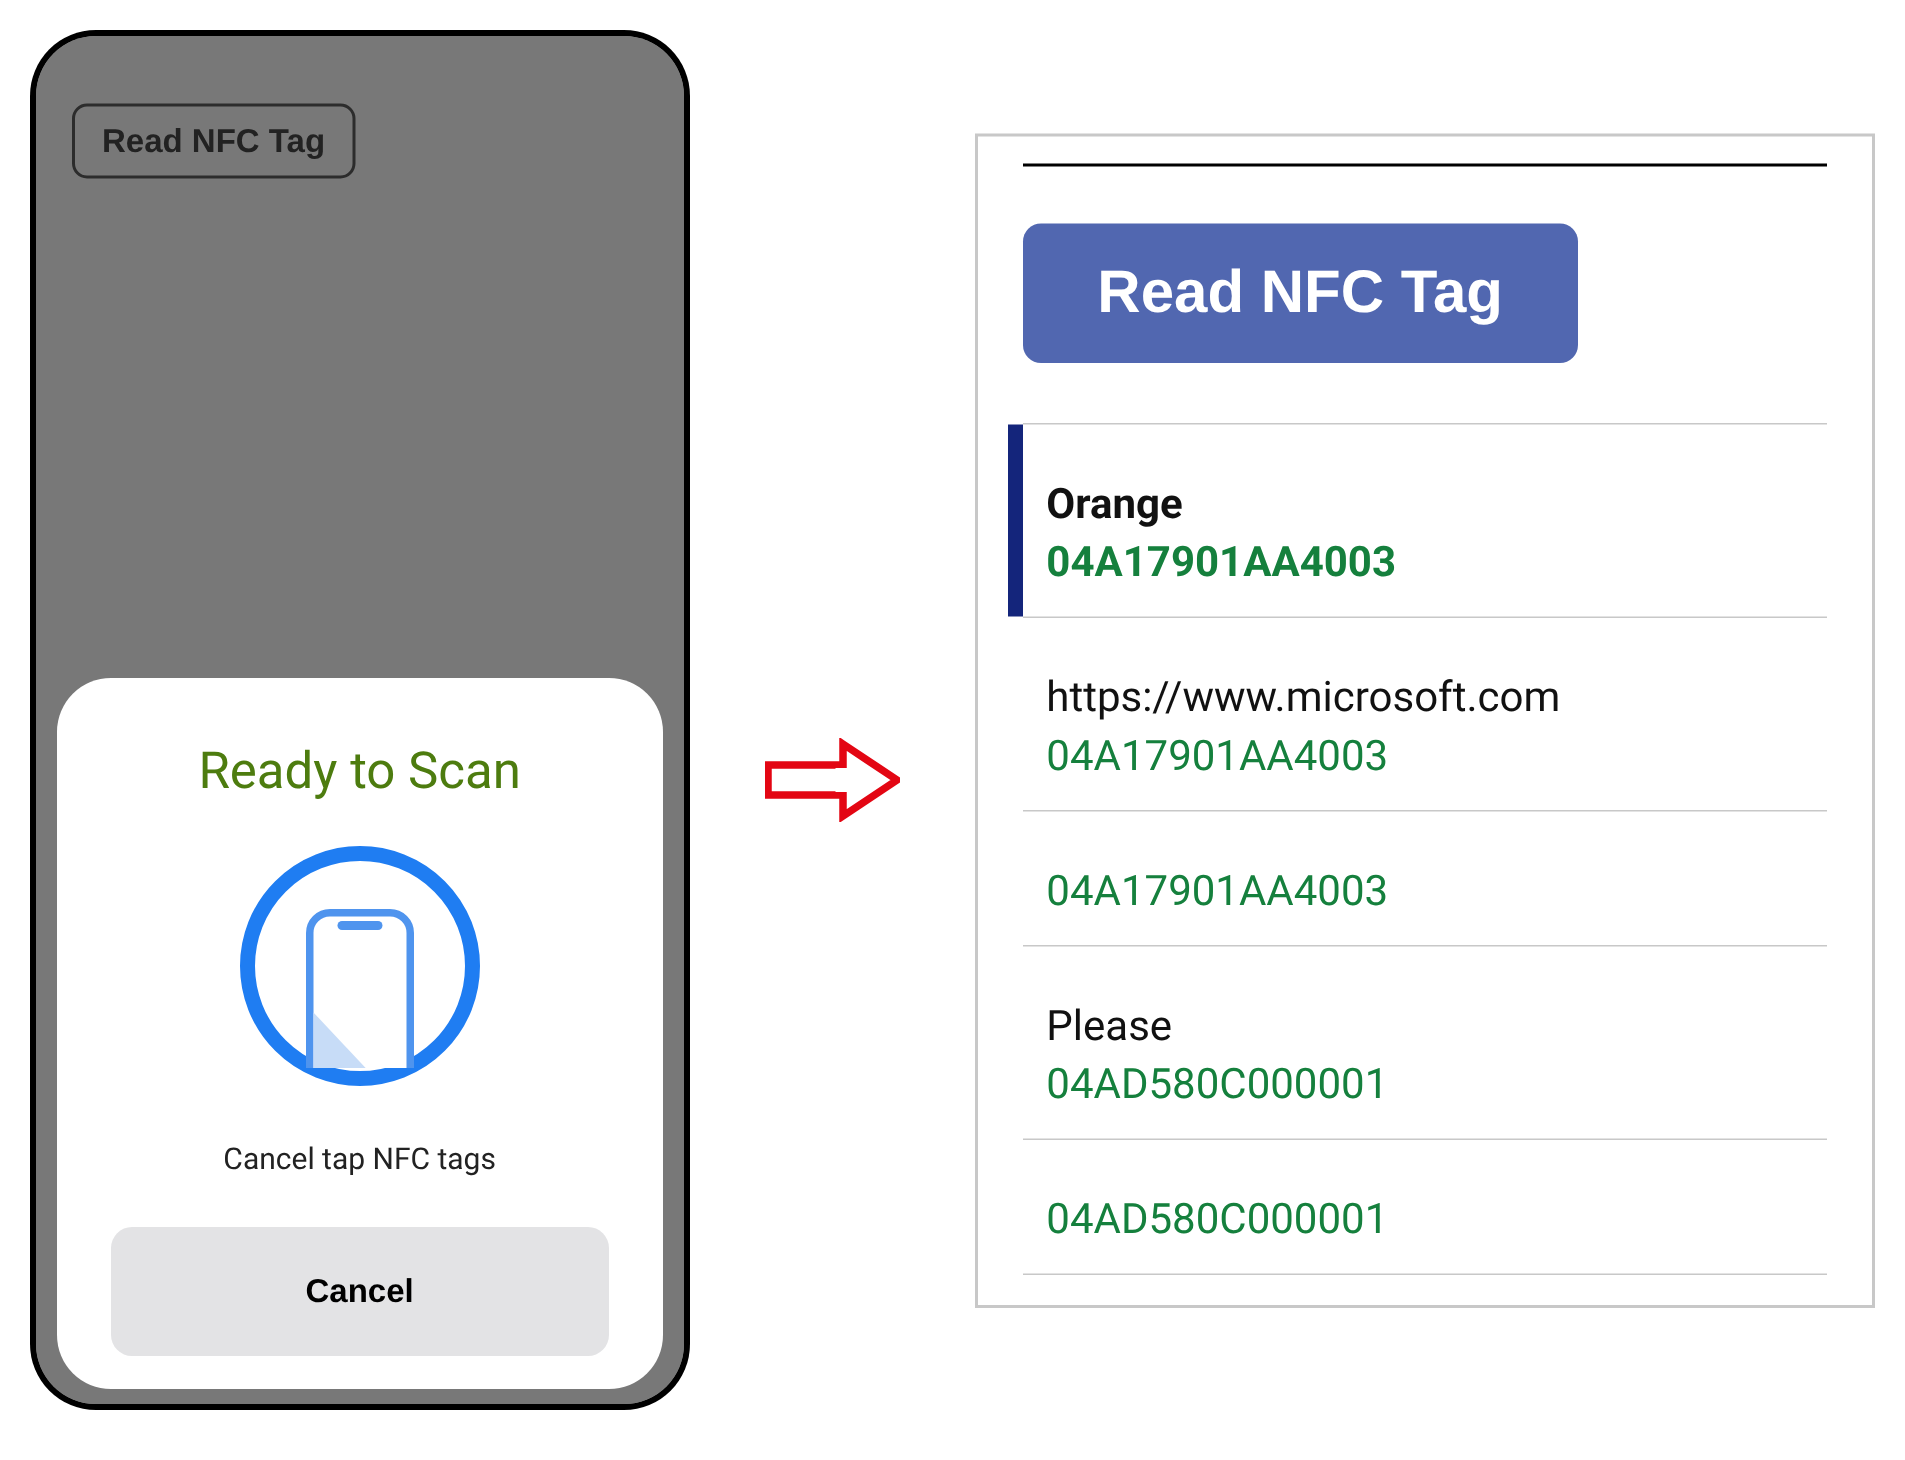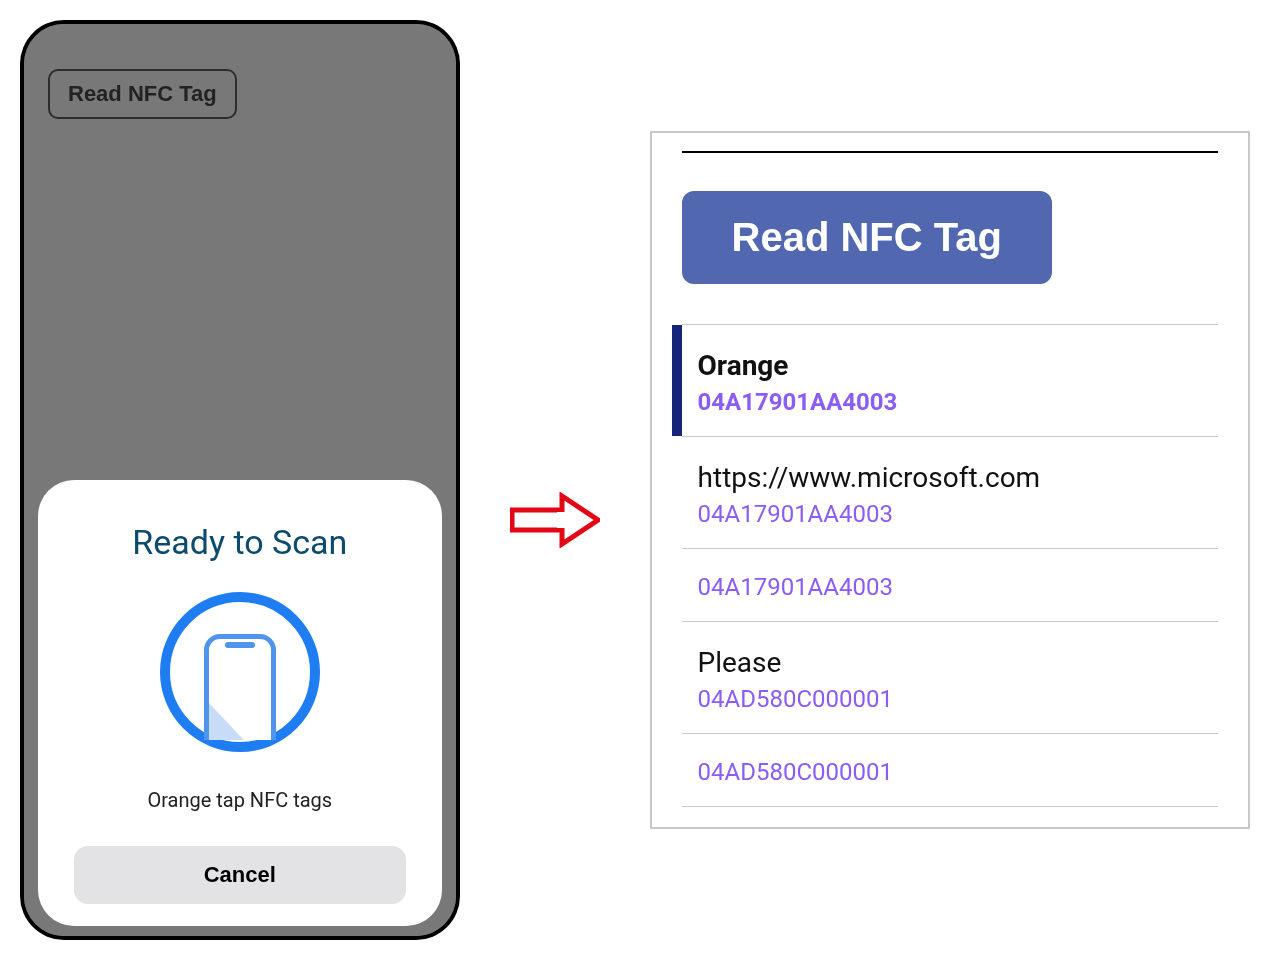--- a/index.html
+++ b/index.html
@@ -56,21 +56,21 @@
       left: 14px;
       right: 14px;
       bottom: 10px;
       background: #fff;
       border-radius: 36px 36px 36px 36px;
       z-index: 3;
       padding: 42px 36px 22px 36px;
       text-align: center;
     }
     .sheet-title {
-      color: #0c4a6e;
+      color: #4d7c0f;
       font-size: 34px;
       font-weight: 400;
       margin-bottom: 30px;
     }
     .scan-icon {
       width: 160px;
       height: 160px;
       margin: 0 auto 36px auto;
       position: relative;
     }
@@ -116,21 +116,21 @@
       border-left: 62px solid #c7dcf7;
       border-top: 66px solid transparent;
     }
     .sheet-msg {
       color: #222;
       font-size: 20px;
       margin-bottom: 34px;
     }
     .cancel-btn {
       width: 100%;
-      padding: 16px 0;
+      padding: 30px 0;
       background: #e3e3e5;
       border: none;
       border-radius: 14px;
       font-size: 22px;
       font-weight: 600;
       color: #000;
       cursor: pointer;
     }
 
     
@@ -164,21 +164,21 @@
       border-radius: 12px;
       margin-left: 10px;
       margin-bottom: 40px;
       cursor: pointer;
     }
     .list {
       margin: 0 10px;
     }
     .row {
       border-bottom: 1px solid #c8c8c8;
-      padding: 24px 12px 20px 16px;
+      padding: 36px 12px 20px 16px;
       position: relative;
     }
     .row.selected {
       border-top: 1px solid #c8c8c8;
     }
     .row.selected::before {
       content: "";
       position: absolute;
       left: -10px;
       top: 0;
@@ -187,22 +187,22 @@
       background: #14257b;
     }
     .row-title {
       font-size: 28px;
       color: #111;
       margin-bottom: 6px;
       font-weight: 400;
     }
     .row.selected .row-title { font-weight: 700; }
     .row-sub {
-      font-size: 24px;
-      color: #8b5cf6;
+      font-size: 28px;
+      color: #15803d;
     }
     .row.selected .row-sub { font-weight: 700; }
   </style>
 </head>
 <body>
 
 <div class="container">
 
   <div class="phone">
     <div class="phone-inner">
@@ -212,21 +212,21 @@
         <div class="sheet-title">Ready to Scan</div>
         <div class="scan-icon">
           <div class="scan-circle"></div>
           <div class="scan-phone-body">
             <div class="scan-phone-frame">
               <div class="scan-phone-notch"></div>
               <div class="scan-phone-wedge"></div>
             </div>
           </div>
         </div>
-        <div class="sheet-msg">Orange tap NFC tags</div>
+        <div class="sheet-msg">Cancel tap NFC tags</div>
         <button class="cancel-btn">Cancel</button>
       </div>
     </div>
   </div>
 
   <div class="arrow-wrap">
     <svg class="arrow-svg" width="90" height="56" viewBox="0 0 90 56">
       <rect x="2" y="18" width="50" height="20" fill="#fff" stroke="#e30613" stroke-width="5"></rect>
       <polygon points="52,4 88,28 52,52" fill="#fff" stroke="#e30613" stroke-width="5" stroke-linejoin="miter"></polygon>
       <rect x="47" y="20" width="10" height="16" fill="#fff"></rect>

